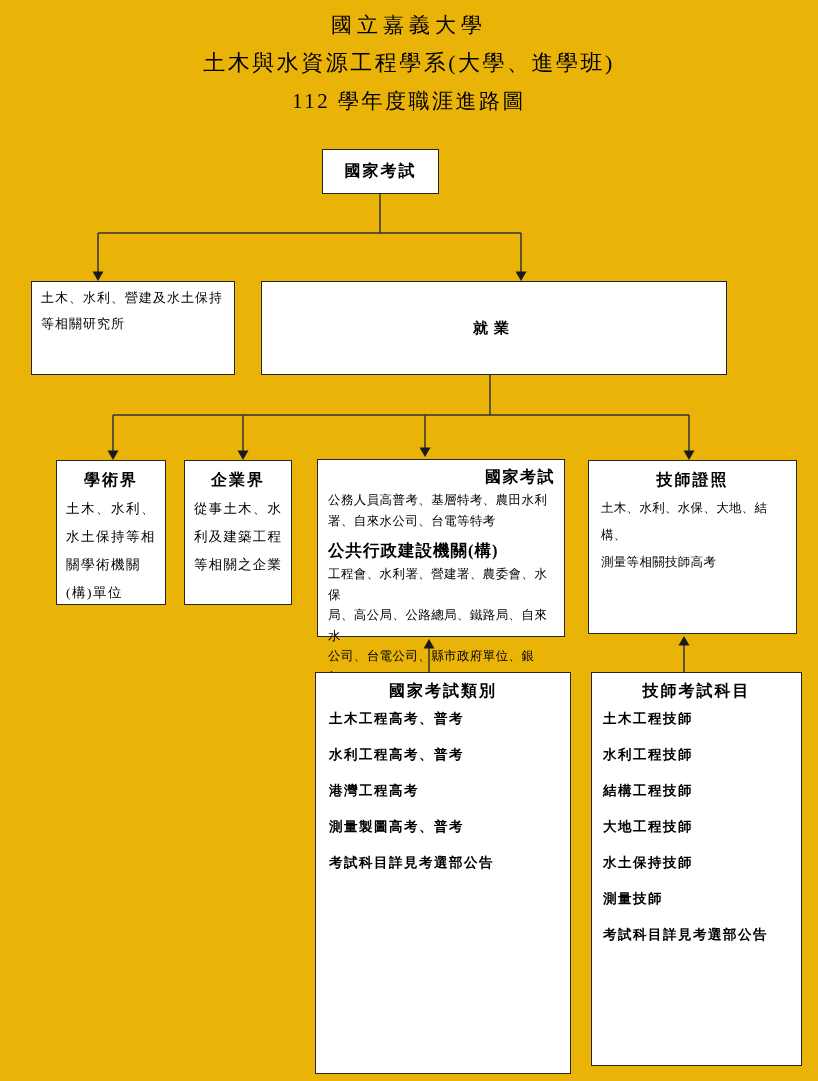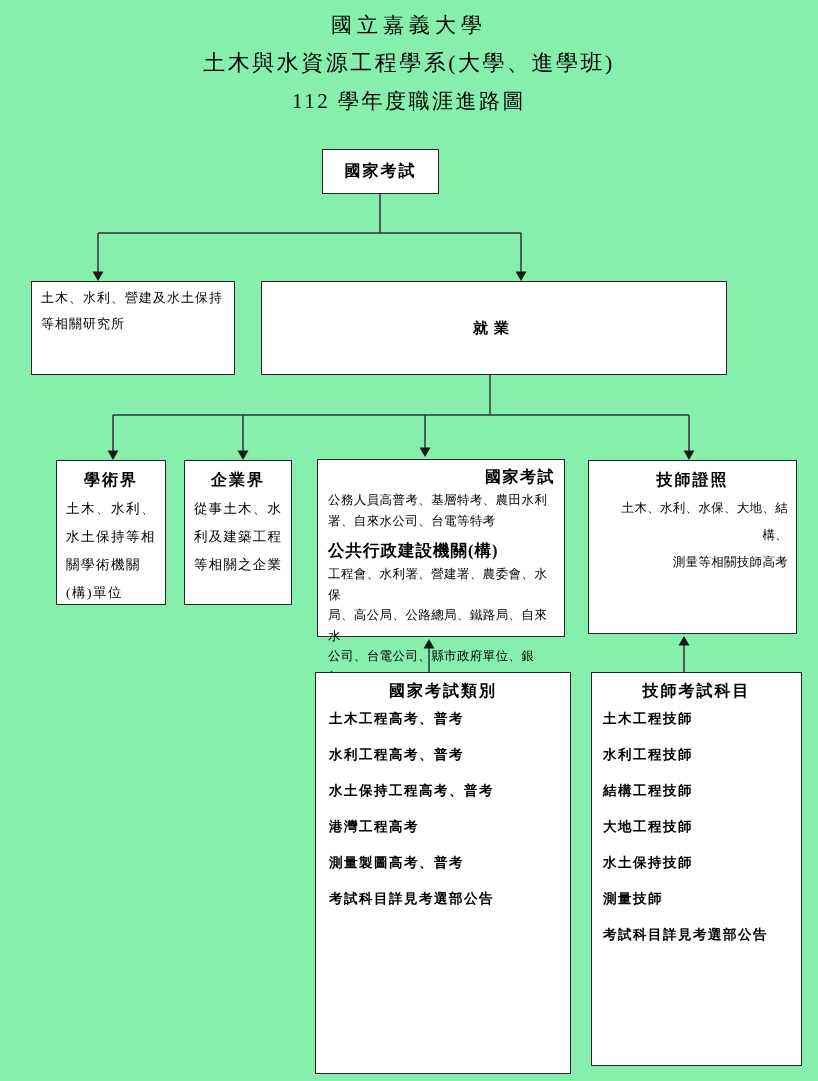--- a/index.html
+++ b/index.html
@@ -6,21 +6,21 @@
     margin: 0;
     padding: 0;
     background: #ffffff;
     color: #000000;
     font-family: "Liberation Serif", "DejaVu Serif", serif;
   }
   .canvas {
     position: relative;
     width: 818px;
     height: 1081px;
-    background: #86efac;
+    background: #eab308;
     overflow: hidden;
     font-family: Liberation Serif, serif;
   }
   .connectors {
     position: absolute;
     left: 0; top: 0;
     width: 818px; height: 1081px;
     pointer-events: none;
   }
   .doc-title {
@@ -68,21 +68,21 @@
   .node-academia .box-body { padding: 4px 6px 0 9px; font-size: 13.5px; letter-spacing: 1.5px; line-height: 28px; }
   .node-industry { left: 184px; top: 460px; width: 108px; height: 145px; }
   .node-industry .box-title { margin-top: 9px; }
   .node-industry .box-body { padding: 4px 5px 0 9px; font-size: 13.5px; letter-spacing: 1.2px; line-height: 28px; }
   .node-exam { left: 317px; top: 459px; width: 248px; height: 178px; padding: 7px 9px 0 10px; }
   .node-exam .exam-title { font-weight: bold; font-size: 16px; letter-spacing: 1.5px; text-align: right; }
   .node-exam .exam-body { white-space: pre-line; font-size: 12.5px; letter-spacing: 0.4px; line-height: 20.5px; margin-top: 2px; }
   .node-exam .exam-subtitle { font-weight: bold; font-size: 16.5px; letter-spacing: 1px; margin-top: 9px; }
   .node-license { left: 588px; top: 460px; width: 209px; height: 174px; }
   .node-license .box-title { margin-top: 9px; }
-  .node-license .box-body { padding: 4px 8px 0 12px; font-size: 12.5px; letter-spacing: 0.3px; line-height: 27px; text-align: right; }
+  .node-license .box-body { padding: 4px 8px 0 12px; font-size: 12.5px; letter-spacing: 0.3px; line-height: 27px; }
   .list-box { padding-top: 8px; }
   .list-box .box-title { margin-bottom: 9px; }
   .list-item {
     font-weight: bold;
     font-size: 13.5px;
     letter-spacing: 1.5px;
     line-height: 16px;
     margin-bottom: 20px;
   }
   .node-exam-cat  { left: 315px; top: 672px; width: 256px; height: 402px; }
@@ -178,21 +178,20 @@
   <div class="box node-license">
     <div class="box-title">技師證照</div>
     <div class="box-body">土木、水利、水保、大地、結構、
 測量等相關技師高考</div>
   </div>
 
   <div class="box list-box node-exam-cat">
     <div class="box-title">國家考試類別</div>
     <div class="list-item">土木工程高考、普考</div>
     <div class="list-item">水利工程高考、普考</div>
-    <div class="list-item">水土保持工程高考、普考</div>
     <div class="list-item">港灣工程高考</div>
     <div class="list-item">測量製圖高考、普考</div>
     <div class="list-item">考試科目詳見考選部公告</div>
   </div>
 
   <div class="box list-box node-subjects">
     <div class="box-title">技師考試科目</div>
     <div class="list-item">土木工程技師</div>
     <div class="list-item">水利工程技師</div>
     <div class="list-item">結構工程技師</div>

